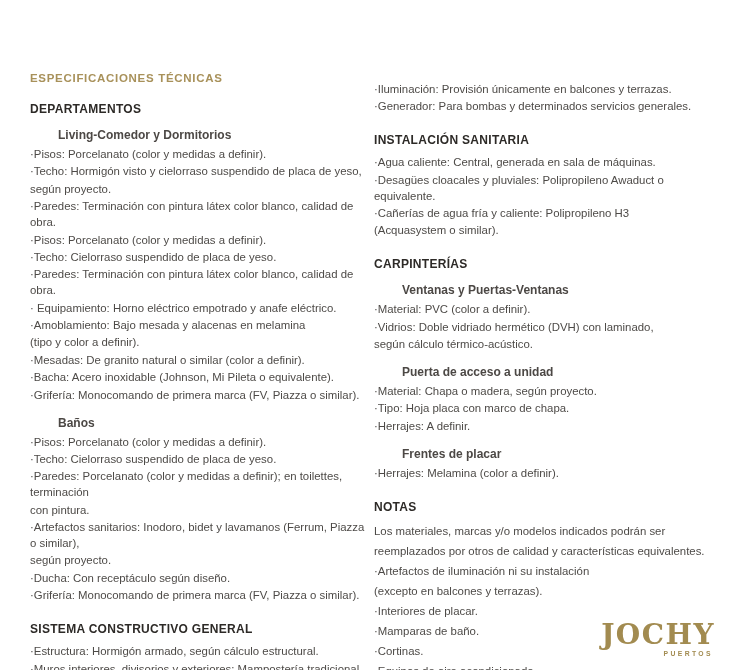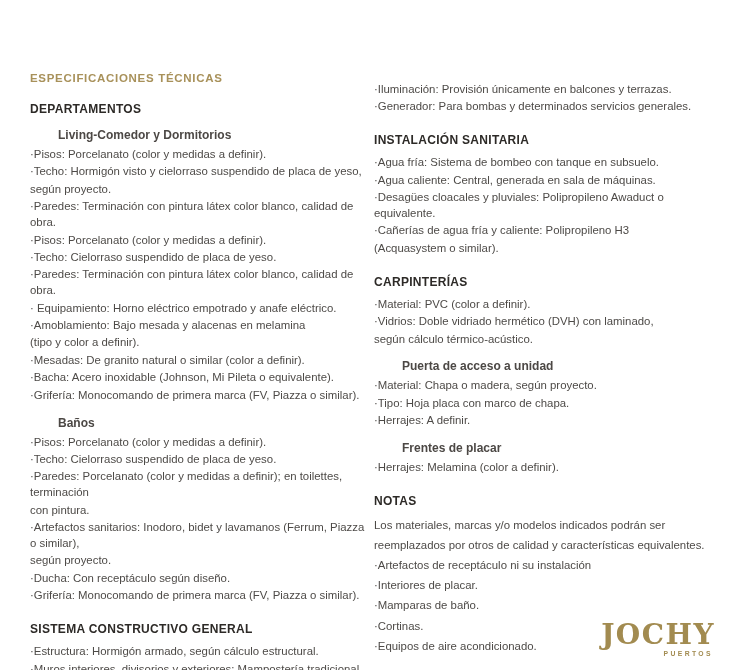--- a/index.html
+++ b/index.html
@@ -103,43 +103,44 @@
         <p class="line">·Muros interiores, divisorios y exteriores: Mampostería tradicional.</p>
       </section>
     </div>
   <div class="col col-right">
       <section class="section">
         <p class="line">·Iluminación: Provisión únicamente en balcones y terrazas.</p>
         <p class="line">·Generador: Para bombas y determinados servicios generales.</p>
       </section>
       <section class="section">
         <h2 class="section-heading">INSTALACIÓN SANITARIA</h2>
-        <p class="line">·Agua fría: Sistema de bombeo con tanque en subsuelo.</p>
         <p class="line">·Agua caliente: Central, generada en sala de máquinas.</p>
         <p class="line">·Desagües cloacales y pluviales: Polipropileno Awaduct o equivalente.</p>
         <p class="line">·Cañerías de agua fría y caliente: Polipropileno H3</p>
         <p class="line">(Acquasystem o similar).</p>
       </section>
       <section class="section">
         <h2 class="section-heading">CARPINTERÍAS</h2>
+        <h3 class="subheading">Ventanas y Puertas-Ventanas</h3>
         <p class="line">·Material: PVC (color a definir).</p>
         <p class="line">·Vidrios: Doble vidriado hermético (DVH) con laminado,</p>
         <p class="line">según cálculo  térmico-acústico.</p>
         <h3 class="subheading">Puerta de acceso a unidad</h3>
         <p class="line">·Material: Chapa o madera, según proyecto.</p>
         <p class="line">·Tipo: Hoja placa con marco de chapa.</p>
         <p class="line">·Herrajes: A definir.</p>
         <h3 class="subheading">Frentes de placar</h3>
         <p class="line">·Herrajes: Melamina (color a definir).</p>
       </section>
       <section class="section loose">
         <h2 class="section-heading">NOTAS</h2>
         <p class="line">Los materiales, marcas y/o modelos indicados podrán ser</p>
         <p class="line">reemplazados por otros de calidad y características equivalentes.</p>
-        <p class="line">·Artefactos de receptáculo ni su instalación</p>
+        <p class="line">·Artefactos de iluminación ni su instalación</p>
+        <p class="line">(excepto en balcones y terrazas).</p>
         <p class="line">·Interiores de placar.</p>
         <p class="line">·Mamparas de baño.</p>
         <p class="line">·Cortinas.</p>
         <p class="line">·Equipos de aire acondicionado.</p>
       </section>
     </div>
   <div class="logo">
     <div class="logo-main">JOCHY</div>
     <div class="logo-sub">PUERTOS</div>
   </div>

